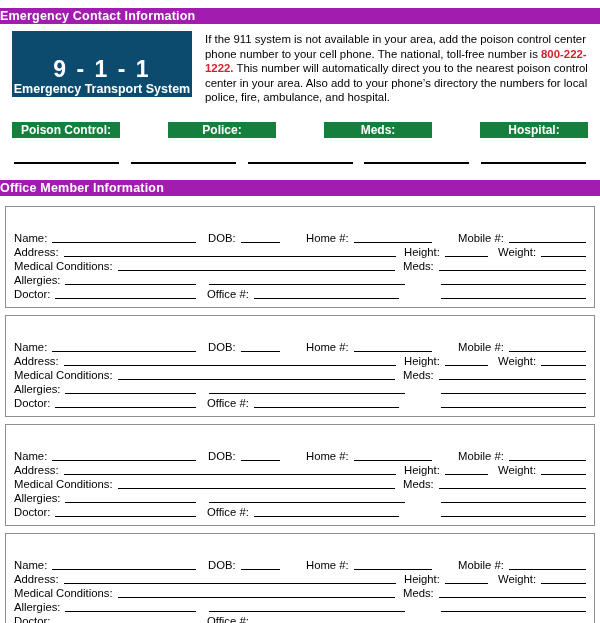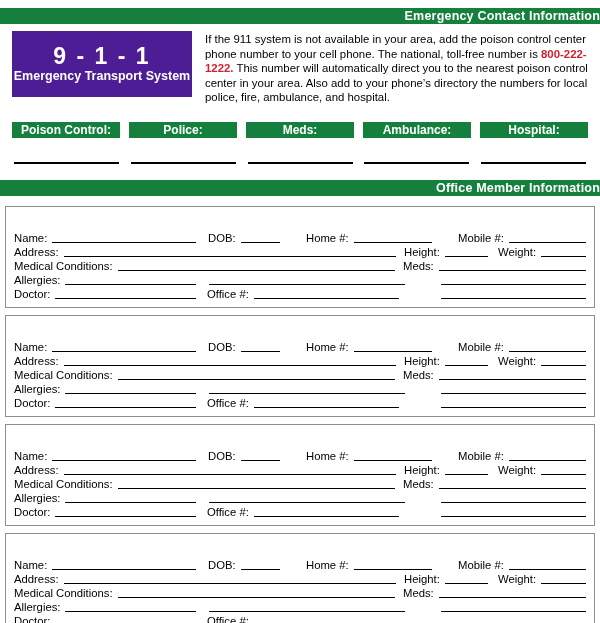--- a/index.html
+++ b/index.html
@@ -2,22 +2,22 @@
 <html><head>
 <meta charset="utf-8">
 <style>
   html,body{margin:0;padding:0;}
   body{
     width:600px;height:623px;overflow:hidden;background:#fff;
     font-family:"Liberation Sans","DejaVu Sans",sans-serif;color:#000;
     position:relative;
   }
   .bar{
-    background:#15803d;color:#fff;font-weight:bold;font-size:12.5px;
-    text-align:right;height:16px;line-height:16px;letter-spacing:.2px;
+    background:#a21caf;color:#fff;font-weight:bold;font-size:12.5px;
+    text-align:left;height:16px;line-height:16px;letter-spacing:.2px;
   }
   .bar.first{margin-top:8px;}
   .bar.family{margin-top:16px;}
   .top-row{display:flex;margin:7px 12px 0 12px;gap:13px;}
   .nine11{
     width:180px;height:66px;flex:none;color:#fff;text-align:center;
     font-weight:bold;display:flex;flex-direction:column;justify-content:center;
   }
   .n1{font-size:23px;letter-spacing:2px;line-height:25px;}
   .n2{font-size:12px;line-height:14px;}
@@ -61,32 +61,31 @@
   .line.rightcol{width:145px;margin-left:auto;}
 </style>
 </head>
 <body>
 
 <div class="bar first">
   <span>Emergency Contact Information</span>
 </div>
 
 <div class="top-row">
-  <div class="nine11" id="nine11" style="background: #4c1d95;">
+  <div class="nine11" id="nine11" style="background: #0c4a6e; justify-content: flex-end;">
     <div class="n1">9 - 1 - 1</div>
     <div class="n3">Emergency Transport System</div>
   </div>
   <p class="intro"><span>If the 911 system is not available in your area, add the poison control center phone number to your cell phone. The national, toll-free number is </span><span class="phone" id="phoneNum" style="color: rgb(206, 35, 46);">800-222-1222.</span><span> This number will automatically direct you to the nearest poison control center in your area. Also add to your phone’s directory the numbers for local police, fire, ambulance, and hospital.</span></p>
 </div>
 
 <div class="contacts-labels" id="contactBoxes">
     <div class="cbox">Poison Control:</div>
     <div class="cbox">Police:</div>
     <div class="cbox">Meds:</div>
-    <div class="cbox">Ambulance:</div>
     <div class="cbox">Hospital:</div>
   </div>
 <div class="contacts-lines" id="contactLines">
     <div class="cline"></div>
     <div class="cline"></div>
     <div class="cline"></div>
     <div class="cline"></div>
     <div class="cline"></div>
   </div>
 

